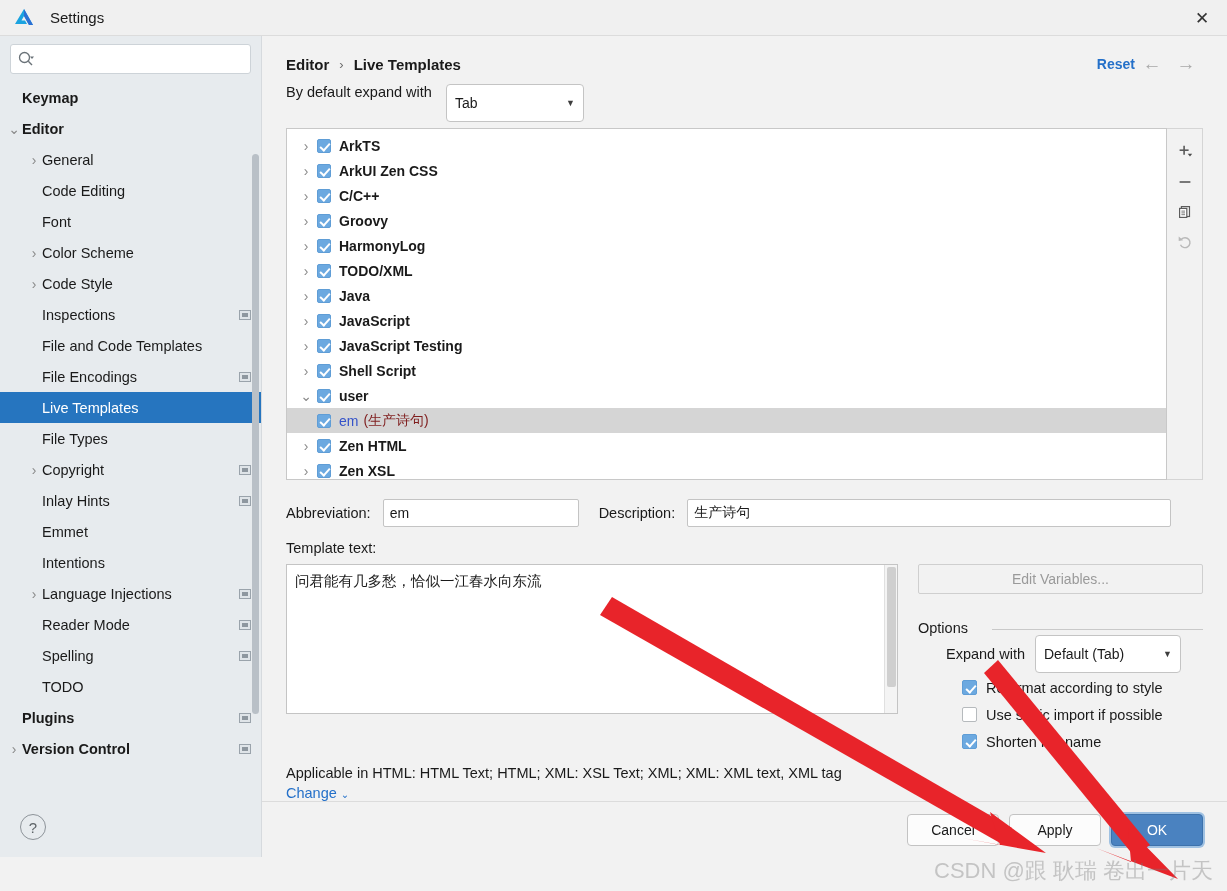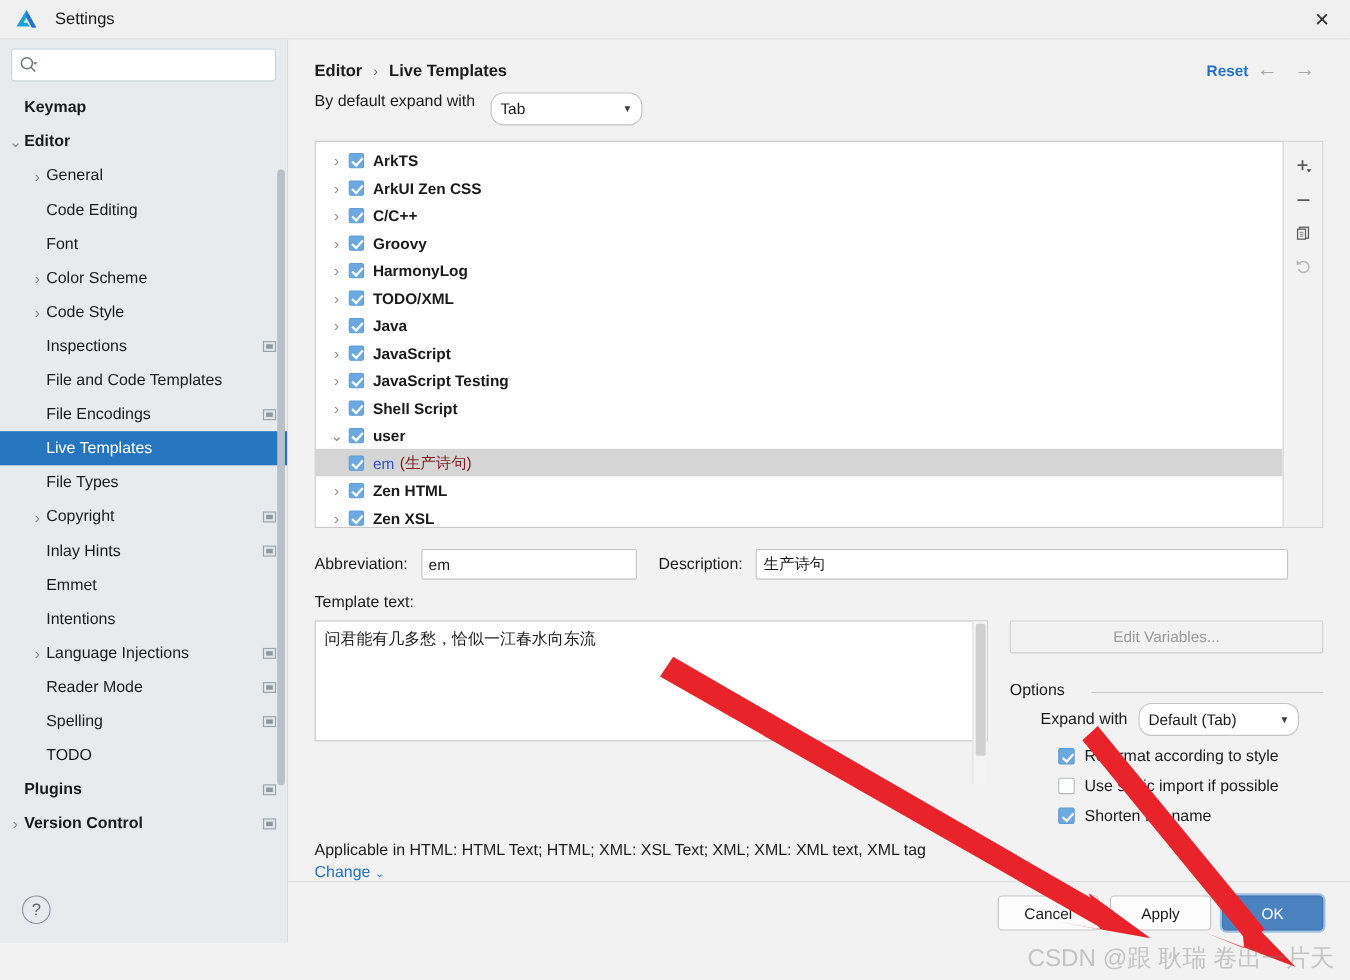--- a/index.html
+++ b/index.html
@@ -93,21 +93,21 @@
 
   #crumbrow { display:flex; align-items:center; height:48px; padding-top:8px; }
   #crumbrow .crumb { font-weight:bold; font-size:15px; }
   #crumbrow .sep { margin:0 10px; color:#6c6c6c; font-size:13px; }
   #reset-link { margin-left:auto; color:#2470c9; font-weight:bold; font-size:14px; cursor:pointer; }
   .navarrow { width:34px; text-align:center; color:#a8a8a8; font-size:19px; cursor:pointer; }
 
   #expandrow { display:flex; align-items:flex-start; height:44px; }
   #expandrow .lbl { font-size:14.5px; }
   .combo {
-    height:30px; border:1px solid #c4c4c4; background:#ffffff; border-radius:12px;
+    height:38px; border:1px solid #c4c4c4; background:#ffffff; border-radius:4px;
     display:flex; align-items:center; padding:0 8px; cursor:pointer;
   }
   .combo .val { flex:1; font-size:14px; }
   .combo .caret { color:#3d3d3d; font-size:9px; margin-left:8px; }
   #expand-combo { width:138px; margin-left:14px; }
 
   
   #tree-area { display:flex; height:352px; }
   #tree {
     flex:1; background:#ffffff; border:1px solid #c8c8c8;
@@ -149,21 +149,21 @@
     height:28px; border:1px solid #c4c4c4; background:#fff; border-radius:2px;
     padding:0 6px; font-family:"Liberation Sans", sans-serif; font-size:14px;
     color:#1a1a1a; outline:none;
   }
   #abbrev-input { width:196px; margin-left:12px; }
   #desc-input { width:484px; margin-left:12px; }
 
   #tmpl-label { font-size:14.5px; margin-top:4px; }
 
   #lower { display:flex; margin-top:8px; }
-  #tmpl-wrap { width:612px; height:110px; position:relative; }
+  #tmpl-wrap { width:612px; height:150px; position:relative; }
   #tmpl-text {
     width:100%; height:100%; border:1px solid #c4c4c4; background:#ffffff;
     font-family:"Liberation Sans", sans-serif; font-size:14.5px; color:#1a1a1a;
     padding:6px 8px; resize:none; outline:none; line-height:1.5;
   }
   #tmpl-scroll {
     position:absolute; right:1px; top:1px; width:13px; height:148px; background:#f4f4f4;
     border-left:1px solid #e0e0e0;
   }
   #tmpl-scroll .thumb { width:9px; height:120px; background:#cfcfcf; margin:2px auto; border-radius:2px; }

